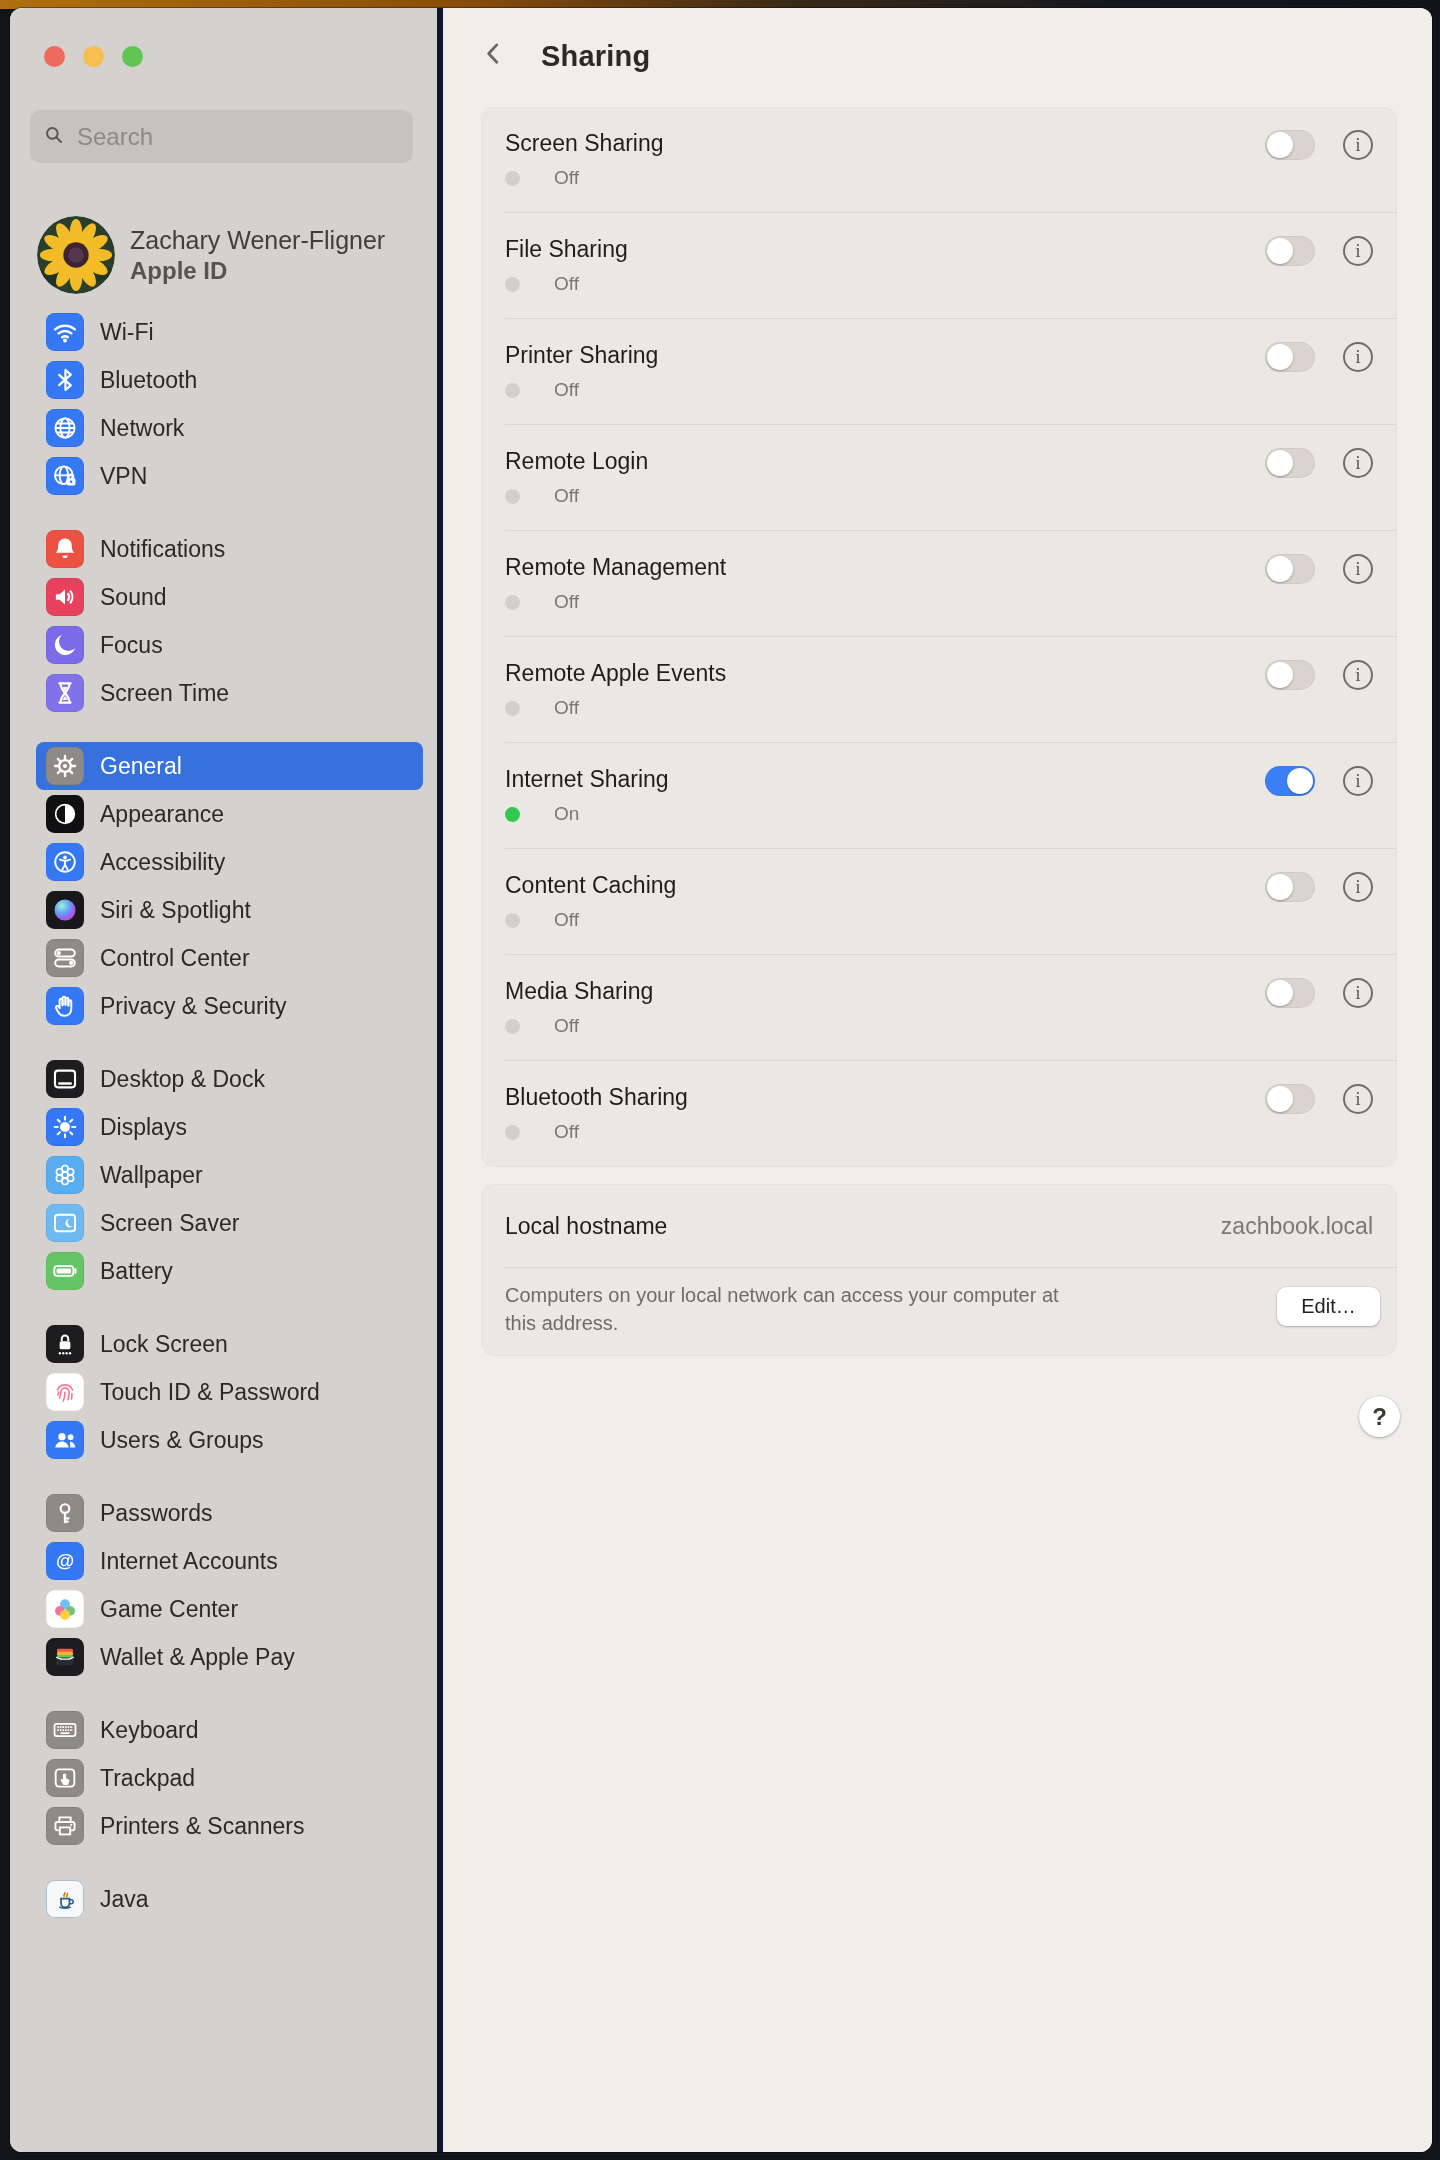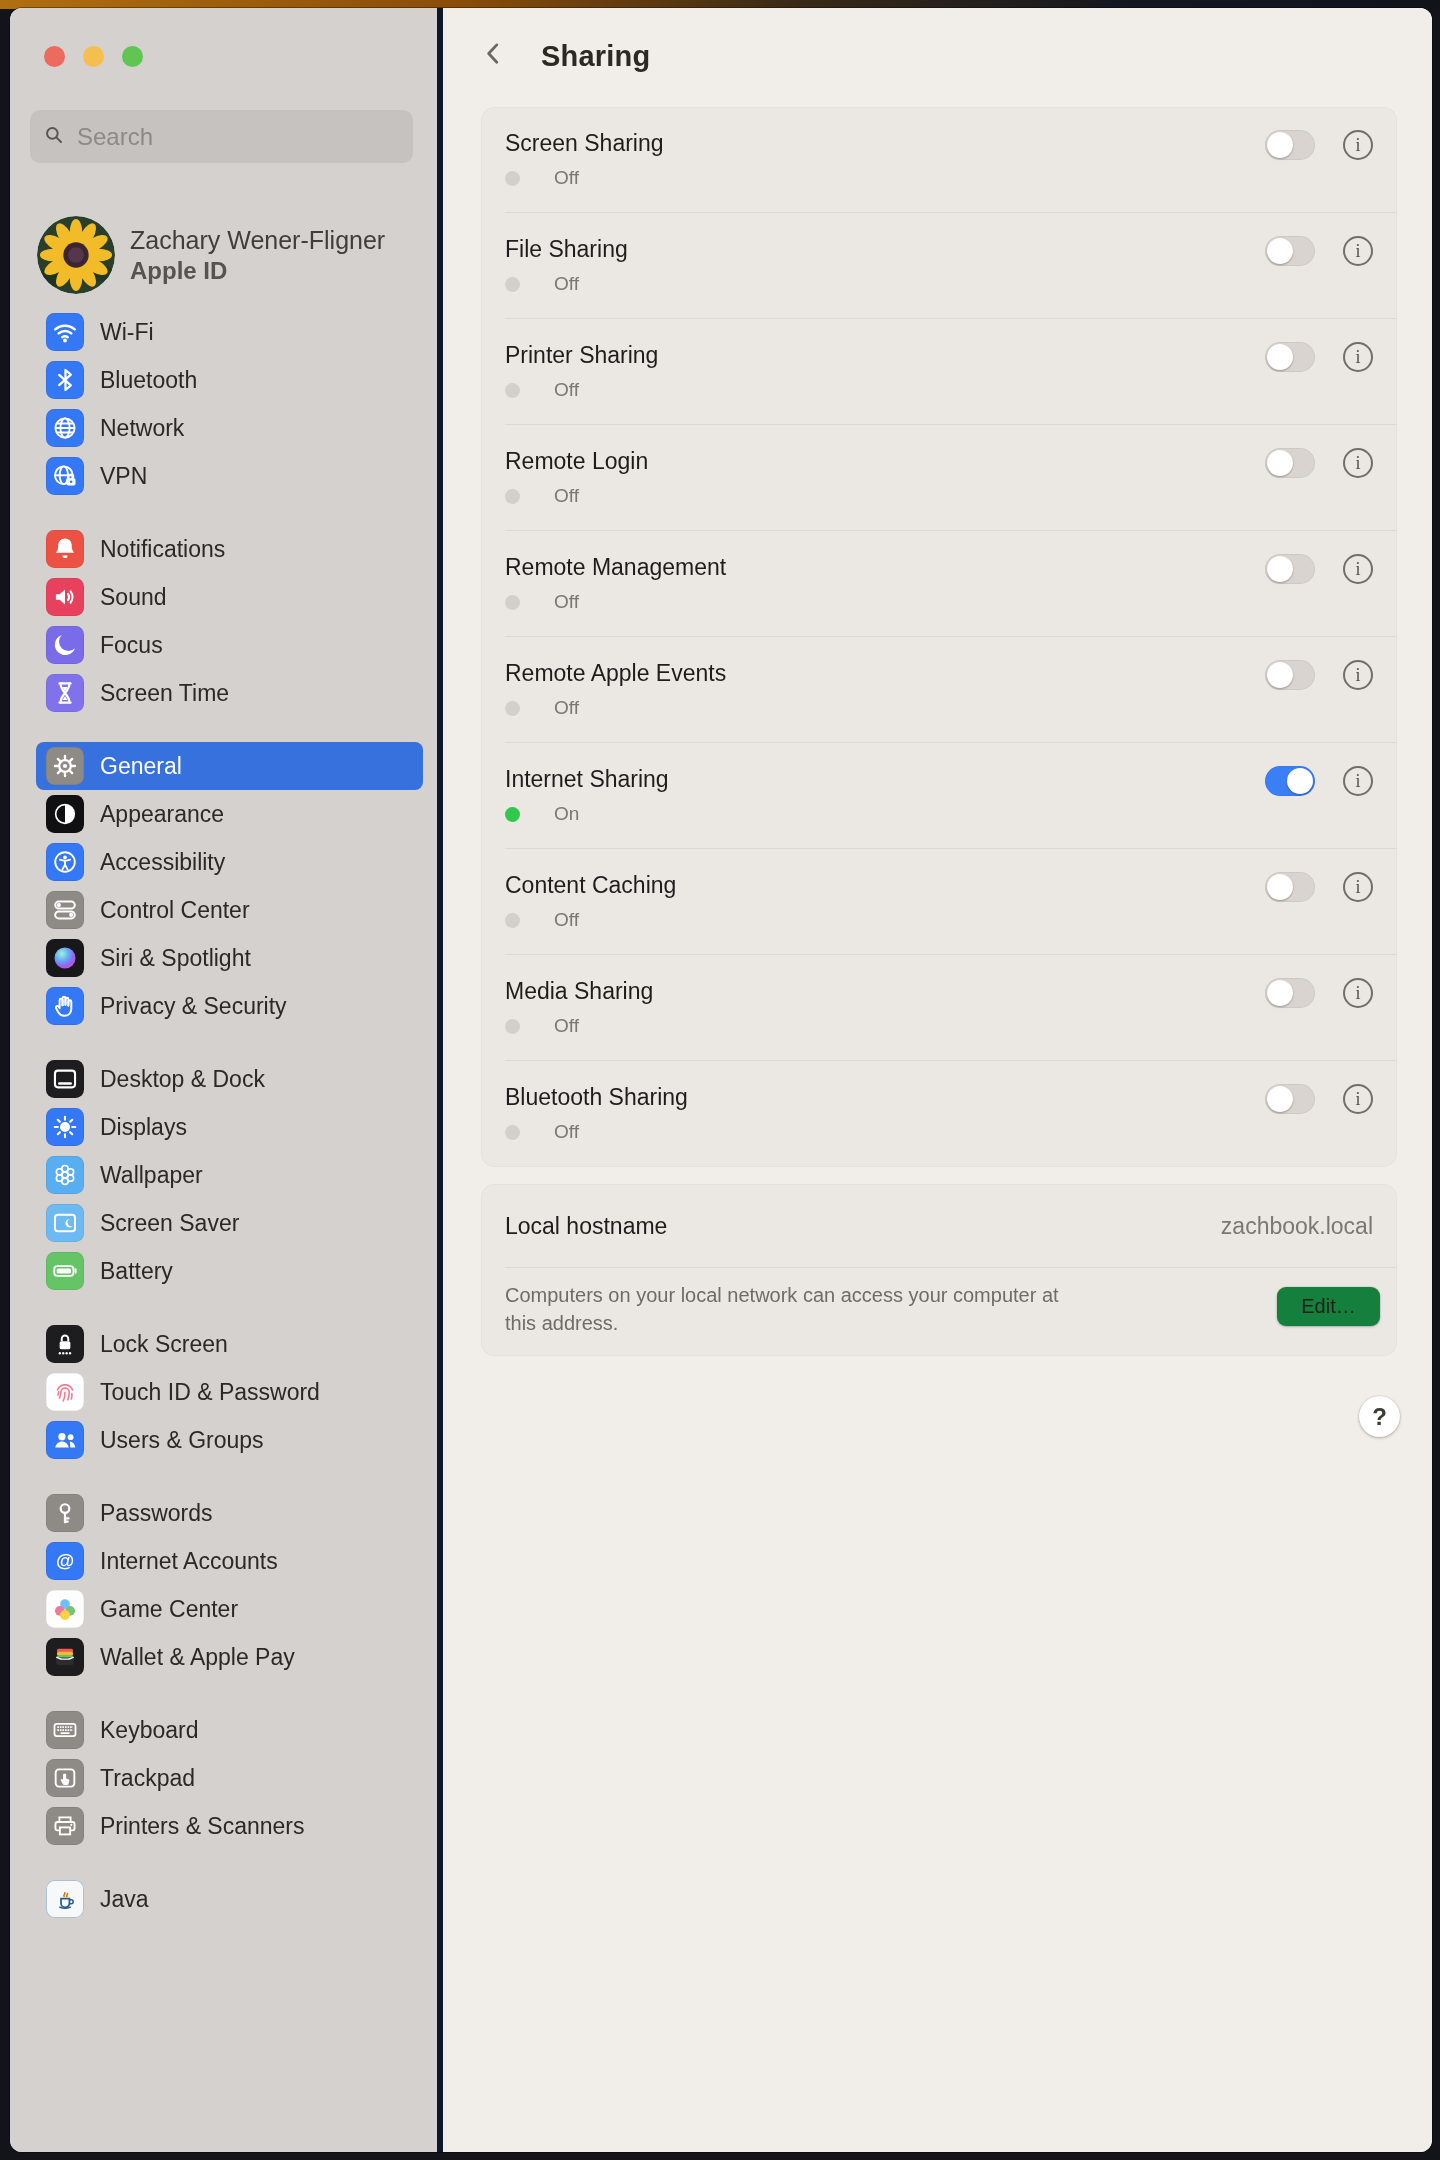--- a/index.html
+++ b/index.html
@@ -49,21 +49,21 @@
   .toggle .knob{position:absolute;top:2px;left:2px;width:26px;height:26px;border-radius:50%;background:#ffffff;box-shadow:0 1px 2px rgba(0,0,0,.3);}
   .toggle.on{background:#3b7ff6;}
   .toggle.on .knob{left:auto;right:2px;}
   .info-btn{position:absolute;right:24px;top:23px;width:30px;height:30px;border-radius:50%;border:2px solid #716d68;box-sizing:border-box;display:flex;align-items:center;justify-content:center;font-family:"Liberation Serif","DejaVu Serif",serif;font-size:18px;line-height:1;color:#55524d;}
   .host-row{height:84px;display:flex;align-items:center;justify-content:space-between;padding:0 24px;position:relative;}
   .host-row::after{content:"";position:absolute;left:24px;right:0;bottom:0;height:1px;background:#dcd8d4;}
   .host-label{font-size:23px;color:#1e1d1b;}
   .host-value{font-size:23px;color:#7b7772;}
   .host-desc-row{position:relative;padding:13px 24px 0;}
   .host-desc{width:580px;font-size:20px;line-height:28px;color:#6f6b66;}
-  .edit-btn{position:absolute;right:17px;top:19px;width:103px;height:39px;background:#15803d;border-radius:9px;display:flex;align-items:center;justify-content:center;font-size:20px;color:#22201d;box-shadow:0 0 0 .5px rgba(0,0,0,.1),0 1px 2.5px rgba(0,0,0,.22);}
+  .edit-btn{position:absolute;right:17px;top:19px;width:103px;height:39px;background:#ffffff;border-radius:9px;display:flex;align-items:center;justify-content:center;font-size:20px;color:#22201d;box-shadow:0 0 0 .5px rgba(0,0,0,.1),0 1px 2.5px rgba(0,0,0,.22);}
   .help-btn{position:absolute;left:916px;top:1388px;width:41px;height:41px;border-radius:50%;background:#ffffff;box-shadow:0 0 0 .5px rgba(0,0,0,.08),0 1px 3px rgba(0,0,0,.28);display:flex;align-items:center;justify-content:center;font-size:24px;font-weight:700;color:#3e3b37;}
 </style>
 </head>
 <body>
 
 <div class="canvas">
   <div class="desktop-top"></div>
   <div class="window">
 
     <div class="sidebar">
@@ -239,47 +239,47 @@
                     <path d="M7.6 10c1.5.6 3 .9 4.4.9s2.9-.3 4.4-.9"></path>
                     <path d="M12 10.9v3.3"></path>
                     <path d="M12 14.2l-2.3 4.3"></path>
                     <path d="M12 14.2l2.3 4.3"></path>
                   </g>
                 </svg>
               </span>
               <span class="side-label">Accessibility</span>
             </div>
             <div class="side-item">
-              <span class="tile" style="background: rgb(142, 138, 134);">
-                <svg viewBox="0 0 24 24">
-                  <g fill="none" stroke="#fff" stroke-width="1.7">
-                    <rect x="3.6" y="4.8" width="16.8" height="6" rx="3"></rect>
-                    <rect x="3.6" y="13.2" width="16.8" height="6" rx="3"></rect>
-                  </g>
-                  <circle cx="6.7" cy="7.8" r="1.8" fill="#fff"></circle>
-                  <circle cx="17.3" cy="16.2" r="1.8" fill="#fff"></circle>
-                </svg>
-              </span>
-              <span class="side-label">Control Center</span>
-            </div>
-            <div class="side-item">
               <span class="tile" style="background: rgb(24, 24, 26);">
                 <svg viewBox="0 0 24 24">
                   <defs>
                     <radialGradient id="sg1" cx="35%" cy="30%" r="85%">
                       <stop offset="0" stop-color="#9ff2d8"></stop>
                       <stop offset=".4" stop-color="#62a9f7"></stop>
                       <stop offset=".7" stop-color="#9c5df2"></stop>
                       <stop offset="1" stop-color="#e0559a"></stop>
                     </radialGradient>
                   </defs>
                   <circle cx="12" cy="12" r="9" fill="url(#sg1)"></circle>
                 </svg>
               </span>
               <span class="side-label">Siri &amp; Spotlight</span>
+            </div>
+            <div class="side-item">
+              <span class="tile" style="background: rgb(142, 138, 134);">
+                <svg viewBox="0 0 24 24">
+                  <g fill="none" stroke="#fff" stroke-width="1.7">
+                    <rect x="3.6" y="4.8" width="16.8" height="6" rx="3"></rect>
+                    <rect x="3.6" y="13.2" width="16.8" height="6" rx="3"></rect>
+                  </g>
+                  <circle cx="6.7" cy="7.8" r="1.8" fill="#fff"></circle>
+                  <circle cx="17.3" cy="16.2" r="1.8" fill="#fff"></circle>
+                </svg>
+              </span>
+              <span class="side-label">Control Center</span>
             </div>
             <div class="side-item">
               <span class="tile" style="background: rgb(52, 120, 246);">
                 <svg viewBox="0 0 24 24">
                   <g fill="none" stroke="#fff" stroke-width="1.7" stroke-linecap="round" stroke-linejoin="round">
                     <path d="M7.4 12.6V7a1.25 1.25 0 0 1 2.5 0v4.3"></path>
                     <path d="M9.9 11.3V5.4a1.25 1.25 0 0 1 2.5 0v5.5"></path>
                     <path d="M12.4 10.9V6.2a1.25 1.25 0 0 1 2.5 0v5.4"></path>
                     <path d="M14.9 11.6V8.3a1.25 1.25 0 0 1 2.5 0v6c0 3.7-2.4 6.1-5.9 6.1-2.7 0-4.2-1.1-5.5-3.5l-1.7-3.2a1.3 1.3 0 0 1 2.2-1.3l1 1.5"></path>
                   </g>

